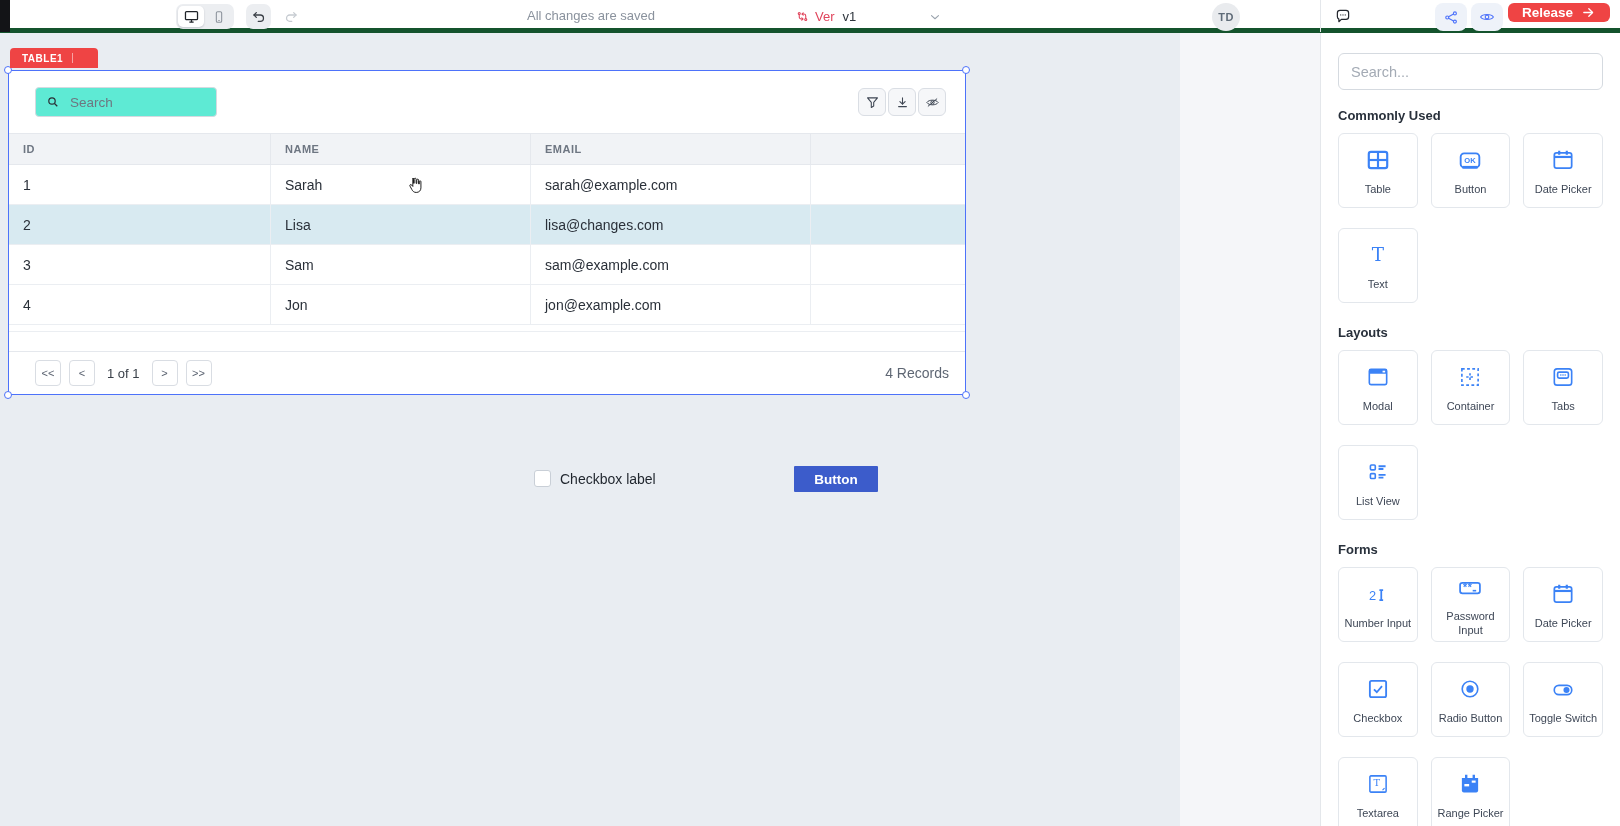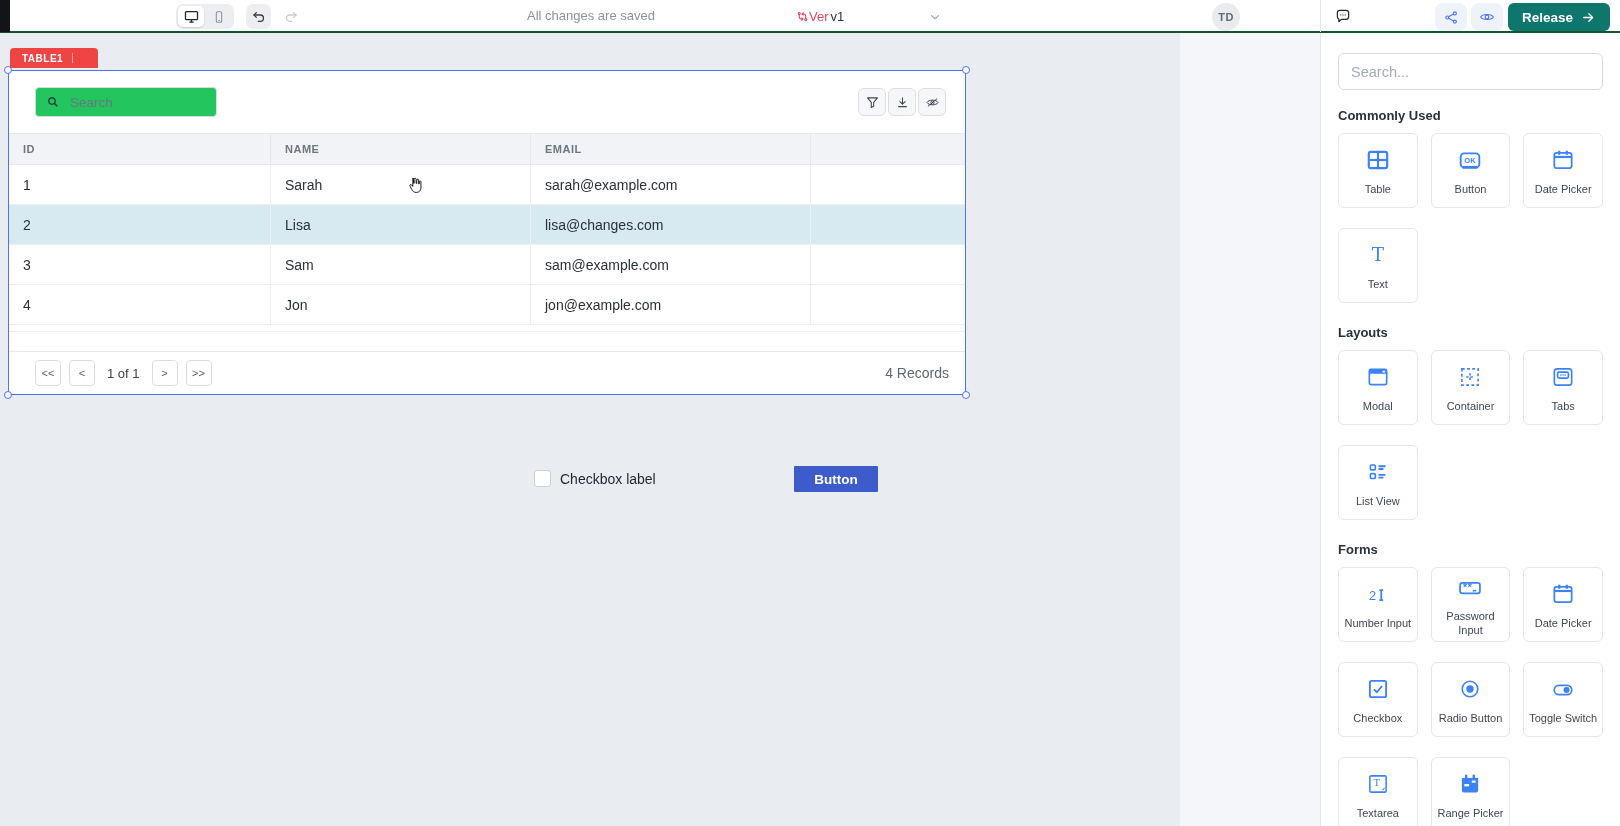--- a/index.html
+++ b/index.html
@@ -1,57 +1,57 @@
 <!DOCTYPE html>
 <html><head>
 <meta charset="utf-8">
 <style>
   * { box-sizing: border-box; }
   html,body { margin:0; padding:0; }
   body { width:1620px; height:826px; overflow:hidden; font-family:"Liberation Sans",sans-serif; background:#fff; }
   .stage { position:relative; width:1620px; height:826px; overflow:hidden; }
 
   
-  .topbar { position:absolute; left:0; top:0; width:1620px; height:33px; background:#fff; border-bottom:2px solid #14532d; z-index:40; }
+  .topbar { position:absolute; left:0; top:0; width:1620px; height:33px; background:#fff; border-bottom:5px solid #14532d; z-index:40; }
   .logo-strip { position:absolute; left:0; top:0; width:10px; height:32px; background:#131417; }
   .device-toggle { position:absolute; left:176px; top:4px; width:58px; height:25px; background:#ECEEF1; border-radius:7px; display:flex; align-items:center; gap:2px; padding:2px; }
   .device-btn { width:26px; height:21px; border-radius:5px; display:flex; align-items:center; justify-content:center; color:#8B929B; }
   .device-btn.active { background:#fff; box-shadow:0 1px 2px rgba(20,30,50,.18); color:#1F2329; }
   .hist-btn { position:absolute; top:4px; width:25px; height:25px; border-radius:7px; display:flex; align-items:center; justify-content:center; }
   .undo-btn { left:246px; background:#ECEEF1; color:#3A3F46; }
   .redo-btn { left:278px; color:#C6CBD1; }
   .autosave { position:absolute; left:527px; top:0; height:33px; line-height:32px; color:#8A929D; font-size:13px; }
-  .version { position:absolute; left:796px; top:0; height:33px; display:flex; align-items:center; gap:0; cursor:pointer; }
+  .version { position:absolute; left:796px; top:0; height:33px; display:flex; align-items:center; gap:6px; cursor:pointer; }
   .version .ver-icon { color:#E0455C; display:flex; }
   .version .ver-label { color:#E0455C; font-size:13px; }
   .version .ver-value { color:#2F353D; font-size:13px; margin-left:2px; }
   .ver-chevron { position:absolute; left:928px; top:10px; color:#9AA3AD; }
   .avatar { position:absolute; left:1212px; top:3px; width:28px; height:28px; border-radius:50%; background:#E9EBEE; color:#5F6B78; font-size:11px; font-weight:bold; display:flex; align-items:center; justify-content:center; letter-spacing:.3px; }
   .top-divider { position:absolute; left:1320px; top:0; width:1px; height:32px; background:#E4E7EB; }
   .chat-btn { position:absolute; left:1334px; top:7px; color:#23272E; display:flex; }
   .pill-btn { position:absolute; top:3px; width:32px; height:28px; background:#EEF2F9; border-radius:8px; display:flex; align-items:center; justify-content:center; color:#4D72FA; }
   .share-btn { left:1435px; }
   .preview-btn { left:1471px; }
-  .release-btn { position:absolute; left:1508px; top:3px; width:102px; height:28px; background:#0f766e; border-radius:6px; color:#fff; font-size:13.5px; font-weight:bold; display:flex; align-items:center; justify-content:center; gap:8px; border:none; }
+  .release-btn { position:absolute; left:1508px; top:3px; width:102px; height:19px; background:#ef4444; border-radius:6px; color:#fff; font-size:13.5px; font-weight:bold; display:flex; align-items:center; justify-content:center; gap:8px; border:none; }
 
   
   .canvas-bg { position:absolute; left:0; top:33px; width:1180px; height:793px; background:#E9EDF2; }
   .canvas-gap { position:absolute; left:1180px; top:33px; width:140px; height:793px; background:#F5F6F9; }
 
   .widget-tag { position:absolute; left:10px; top:48px; height:20px; background:#ef4444; border-radius:4px 4px 0 0; color:#fff; font-size:10px; font-weight:bold; letter-spacing:.5px; display:flex; align-items:center; padding:0 10px 0 12px; gap:9px; z-index:22; }
   .widget-tag .tag-divider { width:1px; height:10px; background:rgba(255,255,255,.5); }
   .widget-tag .tag-grip { width:6px; }
 
   .table-widget { position:absolute; left:8px; top:70px; width:958px; height:325px; background:#fff; border:1px solid #4D72FA; display:flex; flex-direction:column; z-index:20; }
   .handle { position:absolute; width:8px; height:8px; border:1.5px solid #4D72FA; background:#fff; border-radius:50%; z-index:23; }
   .h-tl { left:-5px; top:-5px; } .h-tr { right:-5px; top:-5px; }
   .h-bl { left:-5px; bottom:-5px; } .h-br { right:-5px; bottom:-5px; }
 
   .table-toolbar { flex:0 0 62px; display:flex; align-items:center; padding:0 19px 0 26px; }
-  .table-search { width:182px; height:30px; background:#22c55e; border:1px solid #D5DAE0; border-radius:4px; display:flex; align-items:center; padding:0 9px; gap:7px; color:#2A2E34; }
+  .table-search { width:182px; height:30px; background:#5eead4; border:1px solid #D5DAE0; border-radius:4px; display:flex; align-items:center; padding:0 9px; gap:7px; color:#2A2E34; }
   .table-search input { border:none; background:transparent; outline:none; font-size:13.5px; color:#2A2E34; width:100%; font-family:"Liberation Sans",sans-serif; }
   .table-search input::placeholder { color:#6E7680; }
   .toolbar-icons { margin-left:auto; display:flex; gap:2px; }
   .tb-icon-btn { width:28px; height:28px; background:#F6F7F9; border:1px solid #DADEE4; border-radius:6px; display:flex; align-items:center; justify-content:center; color:#3E4653; }
 
   .t-header { flex:0 0 32px; display:grid; grid-template-columns:262px 260px 280px 1fr; background:#F1F3F6; border-top:1px solid #E5E8ED; border-bottom:1px solid #E5E8ED; }
   .t-hcell { font-size:11px; font-weight:bold; color:#6E7682; letter-spacing:.5px; display:flex; align-items:center; padding-left:14px; border-right:1px solid #E5E8ED; }
   .t-hcell:last-child { border-right:none; }
   .t-body { flex:0 0 auto; }
   .t-row { display:grid; grid-template-columns:262px 260px 280px 1fr; height:40px; border-bottom:1px solid #EBEEF2; background:#fff; }

